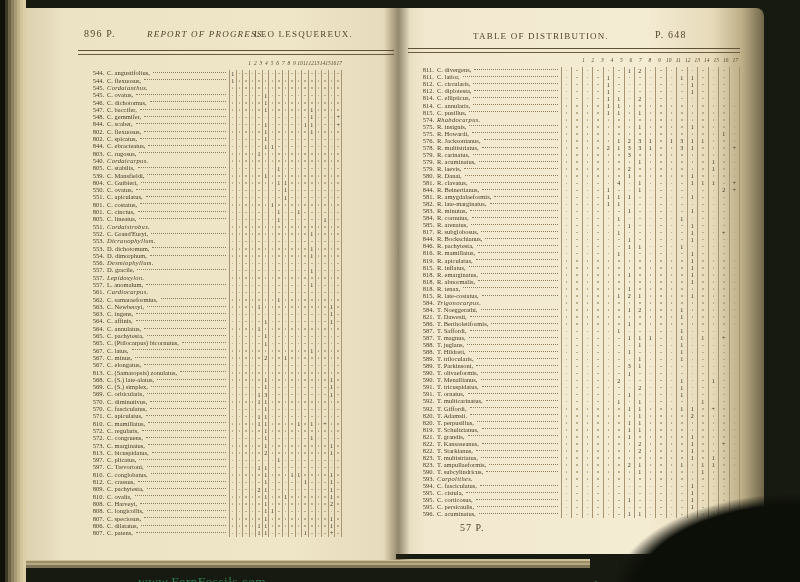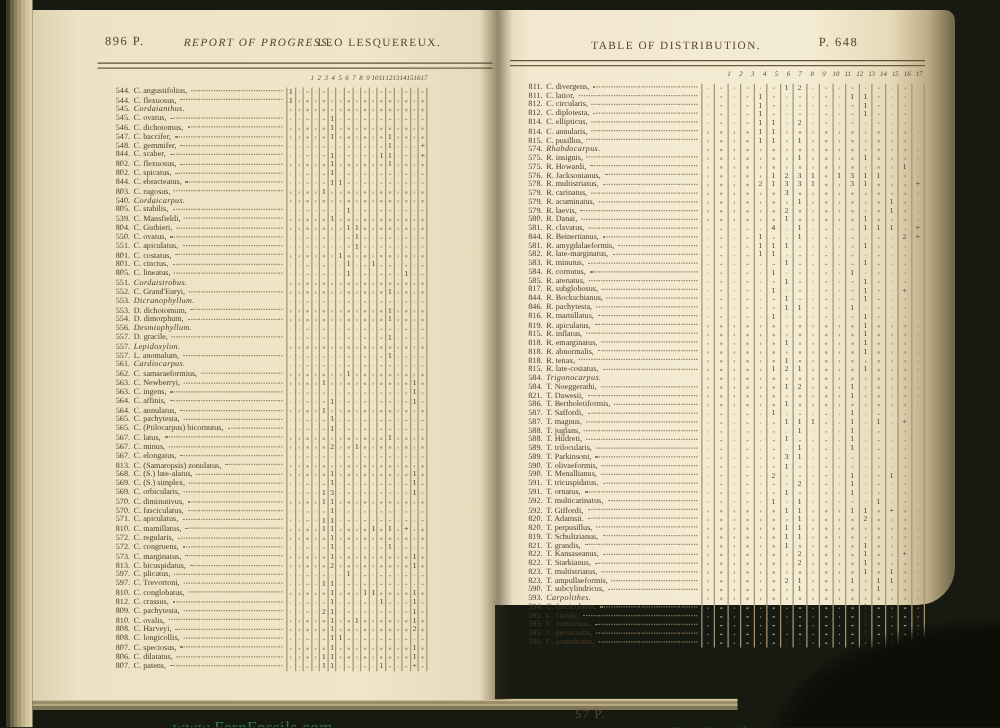--- a/index.html
+++ b/index.html
@@ -9,21 +9,21 @@
   .edge-left{position:absolute;left:0;top:0;width:26px;height:582px;
     background:linear-gradient(90deg,#0e100a 0 5px,#3d3a28 5px 8px,#6d644a 8px 11px,
       #8d8260 11px 14px,#a89a74 14px 17px,#c0b189 17px 20px,#d2c49a 20px 23px,#dccfa7 23px 26px);}
   .bottom-edge{position:absolute;left:26px;top:559px;width:564px;height:9px;
     background:repeating-linear-gradient(180deg,#cfc198 0 2px,#9b8d67 2px 4px,#b7a981 4px 6px,#82765a 6px 9px);}
   .corner-dark{position:absolute;right:0;bottom:0;width:190px;height:90px;
     background:radial-gradient(ellipse at 100% 115%, #0c0e08 0 62%, rgba(12,14,8,0) 70%);}
   .page{position:absolute;top:8px;}
   .page-left{left:26px;width:370px;height:552px;
     background:linear-gradient(90deg,#dcd2b0,#ece2c4 10%,#efe5c7 72%,#e6dbbc 96%,#dccfae);}
-  .page-right{left:396px;width:368px;height:476px;border-radius:0 8px 30px 0;
+  .page-right{left:396px;width:368px;height:546px;border-radius:0 8px 30px 0;
     background:linear-gradient(90deg,#e0d5b5 0,#f1e8cf 8%,#f4ebd3 68%,#e6dab9 86%,#bdae87 94%,#6e6549 100%);}
   .gutter{position:absolute;left:384px;top:8px;width:26px;height:552px;pointer-events:none;
     background:linear-gradient(90deg,rgba(70,58,34,0) 0,rgba(70,58,34,.35) 42%,rgba(48,40,24,.45) 55%,rgba(70,58,34,0) 100%);}
   
   .pg-label,.run-title{position:absolute;font-size:10px;letter-spacing:1.2px;color:#55462f;white-space:nowrap;text-align:right;}
   .rule2{position:absolute;height:3px;border-top:1px solid #5f5138;border-bottom:1px solid #6b5c40;}
   
   .tbl{position:absolute;display:block;}
   .t-row{display:flex;align-items:center;font-size:6.5px;line-height:1;color:#4a3c28;white-space:nowrap;}
   .page-left  .t-row{height:7.3px;}
@@ -37,21 +37,21 @@
   .t-grid{flex:none;display:flex;align-self:stretch;align-items:center;}
   .t-cell{position:relative;display:flex;align-items:center;justify-content:center;
           align-self:stretch;border-left:1px solid #a69472;font-size:6px;color:#3f3322;}
   .t-grid .t-cell:last-child{border-right:1px solid #a69472;}
   .page-left  .t-cell{width:5.6px;}
   .page-right .t-cell{width:9.5px;}
   .t-cell:empty::before{content:"";width:1.5px;height:1.5px;border-radius:50%;background:#b2a37e;}
   .t-colnum{font-style:italic;font-size:5.5px;color:#5a4b33;border-left:none !important;border-right:none !important;}
   .t-head .t-grid .t-colnum:last-child{border-right:none;}
   
-  .signature{position:absolute;font-size:10px;letter-spacing:1px;color:#55462f;margin-top:44px;}
+  .signature{position:absolute;font-size:10px;letter-spacing:1px;color:#55462f;}
   .watermark{position:absolute;font-size:13.5px;color:#2f7b4d;letter-spacing:.4px;margin-top:43px;}
 </style>
 </head>
 <body>
 
 <div class="book">
   <div class="edge-left"></div>
   <div class="bottom-edge"></div>
 
   <div class="page page-left">

